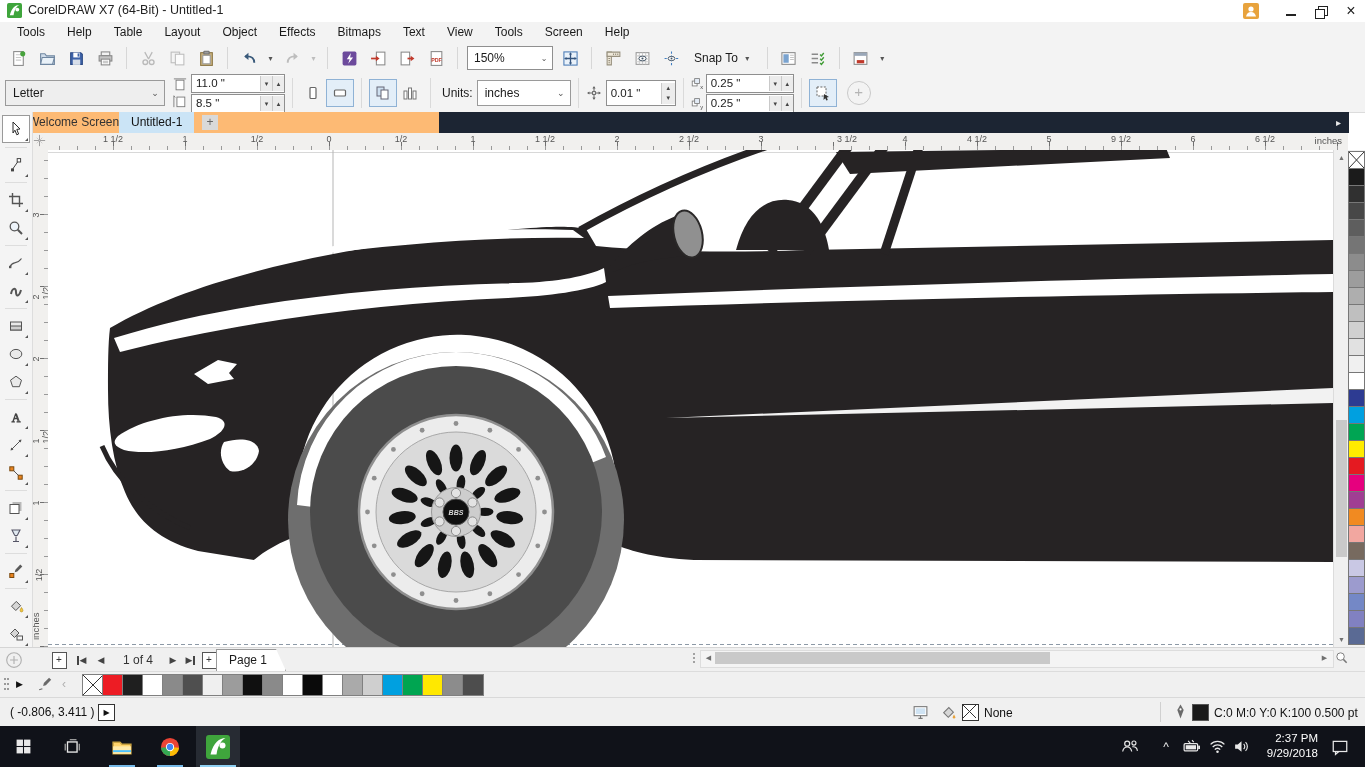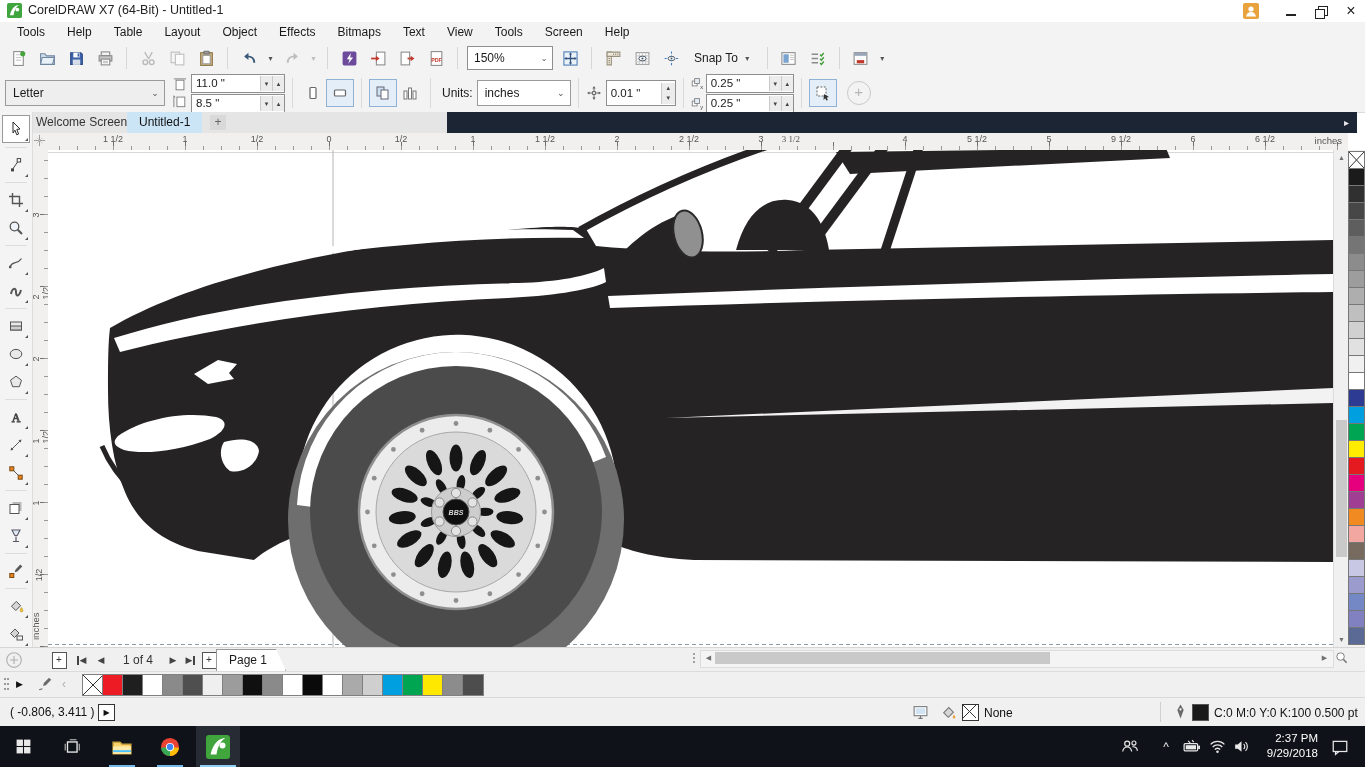--- a/index.html
+++ b/index.html
@@ -46,21 +46,21 @@
   .vspin{display:flex;flex-direction:column;border-left:1px solid #c9c9c9}
   .vspin span{width:13px;height:10.5px;font-size:7px;color:#444;text-align:center;line-height:10px;background:#ececec}
   .pb-iconbtn{width:26px;height:26px;display:flex;align-items:center;justify-content:center}
   .pb-iconbtn.pressed{border:1px solid #8fb2d5;background:#e3eef8}
   .pb-minilabel{font-size:12px;color:#1a1a1a;margin:0 4px}
   #nudge-field{width:68px;height:24px}
   .dupcol{display:flex;flex-direction:column;gap:1px}
   .duprow{display:flex;align-items:center;gap:2px}
   #plus-tool{width:22px;height:22px;border:1px solid #c9c9c9;border-radius:50%;color:#b5b5b5;text-align:center;line-height:20px;font-size:15px;margin-left:10px}
   
-  #tabstrip{position:absolute;left:24px;top:112px;width:1333px;height:21px;background:#e5e5e5}
+  #tabstrip{position:absolute;left:16px;top:112px;width:1333px;height:21px;background:#fdba74}
   .doctab{position:absolute;top:0;height:21px;line-height:21px;padding:0 12px;color:#333}
   #tab-welcome{left:0}
   #tab-untitled{left:103px;background:#cbe4f6;color:#111}
   #tab-add{position:absolute;left:186px;top:3px;width:16px;height:15px;background:#d9d9d9;color:#666;text-align:center;line-height:15px;font-size:12px}
   #tab-darkband{position:absolute;left:423px;top:0;width:910px;height:21px;background:#1c2533}
   #band-arrow{position:absolute;right:8px;top:0;color:#e8e8e8;font-size:10px;line-height:21px}
   
   #ruler-corner{position:absolute;left:32px;top:133px;width:16px;height:17px;background:#f1f0ee;border-right:1px solid #cfcfcf;border-bottom:1px solid #cfcfcf}
   #hruler{position:absolute;left:48px;top:133px;width:1300px;height:17px;background:#f1f0ee;border-bottom:1px solid #c9c9c9;
     background-image:
@@ -465,23 +465,23 @@
 <span class="hlab" style="left: 65px;">1 1/2</span>
     <span class="hlab" style="left: 137px;">1</span>
     <span class="hlab" style="left: 209px;">1/2</span>
     <span class="hlab" style="left: 281px;">0</span>
     <span class="hlab" style="left: 353px;">1/2</span>
     <span class="hlab" style="left: 425px;">1</span>
     <span class="hlab" style="left: 497px;">1 1/2</span>
     <span class="hlab" style="left: 569px;">2</span>
     <span class="hlab" style="left: 641px;">2 1/2</span>
     <span class="hlab" style="left: 713px;">3</span>
-    <span class="hlab" style="left: 743px; font-family: Liberation Serif, serif;">3 1/2</span>
+    <span class="hlab" style="left: 799px;">3 1/2</span>
     <span class="hlab" style="left: 857px;">4</span>
-    <span class="hlab" style="left: 929px;">5 1/2</span>
+    <span class="hlab" style="left: 929px;">4 1/2</span>
     <span class="hlab" style="left: 1001px;">5</span>
     <span class="hlab" style="left: 1073px;">9 1/2</span>
     <span class="hlab" style="left: 1145px;">6</span>
     <span class="hlab" style="left: 1217px;">6 1/2</span>
   </div>
 <div id="vruler">
     <span class="vlab" style="top: 60px;">3</span>
     <span class="vlab" style="top: 132px;">2 1/2</span>
     <span class="vlab" style="top: 204px;">2</span>
     <span class="vlab" style="top: 276px;">1 1/2</span>

